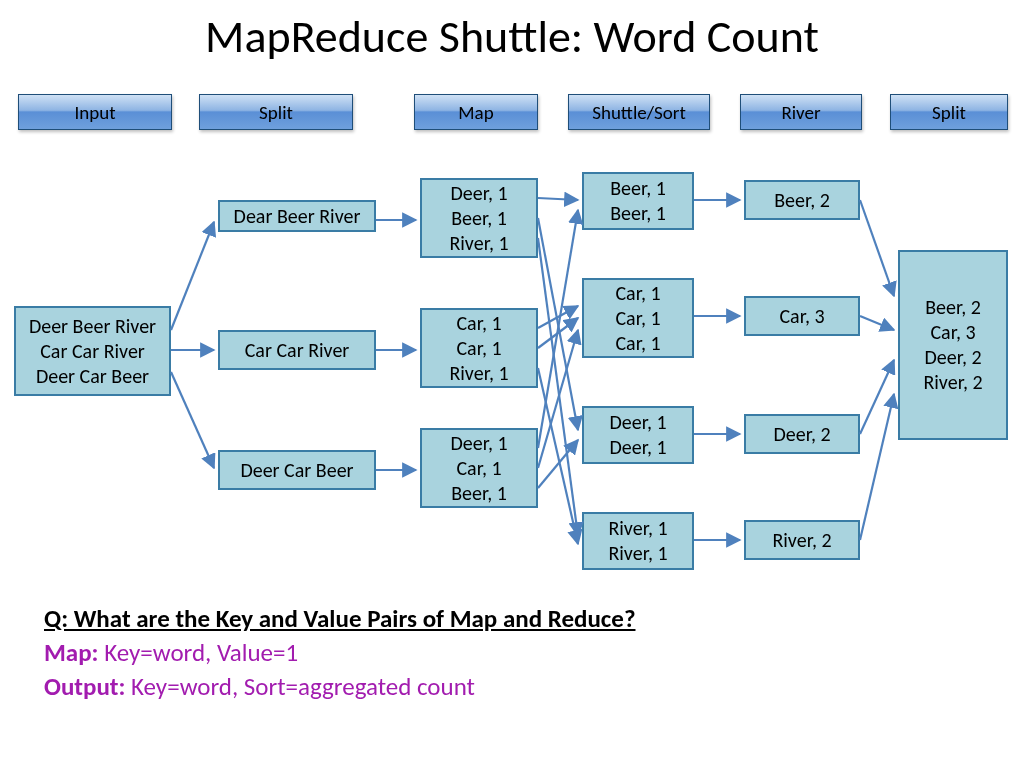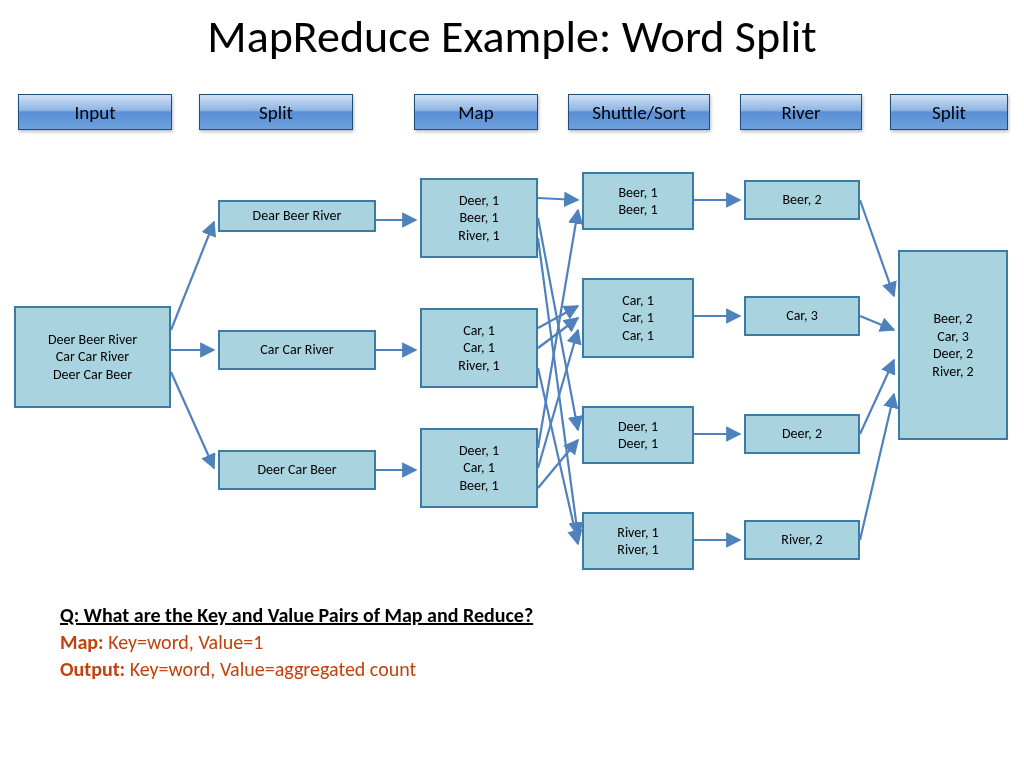--- a/index.html
+++ b/index.html
@@ -1,39 +1,39 @@
 <!DOCTYPE html>
 <html><head>
 <meta charset="utf-8">
 <style>
   html,body{margin:0;padding:0;width:1024px;height:768px;background:#fff;font-family:Calibri,Arial,sans-serif;overflow:hidden}
   .slide{position:relative;width:1024px;height:768px}
   .title{position:absolute;left:0;right:0;top:8px;text-align:center;font-size:46px;color:#000;font-weight:400}
   .stage-hdr{position:absolute;top:94px;height:34px;display:flex;align-items:center;justify-content:center;font-size:19px;font-weight:400;color:#000;border:1px solid #1f4e79;background:linear-gradient(to bottom,#cfe1f5 0%,#8eb4e3 45%,#5a8fd6 50%,#6fa0dd 100%);box-shadow:1px 2px 3px rgba(0,0,0,.25)}
-  .node{position:absolute;display:flex;align-items:center;justify-content:center;text-align:center;font-size:14px;line-height:1.25;color:#000;background:#a9d3de;border:2px solid #3a7ca5;box-sizing:border-box;white-space:pre}
+  .node{position:absolute;display:flex;align-items:center;justify-content:center;text-align:center;font-size:20px;line-height:1.25;color:#000;background:#a9d3de;border:2px solid #3a7ca5;box-sizing:border-box;white-space:pre}
   svg.arrows{position:absolute;left:0;top:0;width:1024px;height:768px;pointer-events:none}
-  .q-block{position:absolute;left:60px;top:602px;font-size:20px;line-height:1.35}
+  .q-block{position:absolute;left:44px;top:602px;font-size:25px;line-height:1.35}
   .q-line{font-weight:700;text-decoration:underline;color:#000}
-  .a-line{color:#c2410c}
+  .a-line{color:#a21caf}
   .a-line .lbl{font-weight:700}
 </style>
 </head>
 <body>
 <div class="slide">
 
-<div class="title">MapReduce Example: Word Split</div>
+<div class="title">MapReduce Shuttle: Word Count</div>
 
 <div class="stage-hdr" style="left:18px;width:152px">Input</div>
 <div class="stage-hdr" style="left:199px;width:152px">Split</div>
 <div class="stage-hdr" style="left:414px;width:122px">Map</div>
 <div class="stage-hdr" style="left:568px;width:140px">Shuttle/Sort</div>
 <div class="stage-hdr" style="left:740px;width:120px">River</div>
 <div class="stage-hdr" style="left:890px;width:116px">Split</div>
 
-<div class="node" id="n-input0" style="left:14px; top:306px;width:157px;height:102px">Deer Beer River
+<div class="node" id="n-input0" style="left:14px; top:306px;width:157px;height:90px">Deer Beer River
 Car Car River
 Deer Car Beer</div>
 
 <div class="node" id="n-split0" style="left:218px;top:200px;width:158px;height:32px">Dear Beer River</div>
 <div class="node" id="n-split1" style="left:218px;top:330px;width:158px;height:40px">Car Car River</div>
 <div class="node" id="n-split2" style="left:218px;top:450px;width:158px;height:40px">Deer Car Beer</div>
 
 <div class="node" id="n-map0" style="left:420px;top:178px;width:118px;height:80px">Deer, 1
 Beer, 1
 River, 1</div>
@@ -100,16 +100,16 @@
     <line x1="860" y1="200" x2="894" y2="296"></line>
     <line x1="860" y1="316" x2="894" y2="330"></line>
     <line x1="860" y1="434" x2="894" y2="360"></line>
     <line x1="860" y1="540" x2="894" y2="394"></line>
   </g>
 </svg>
 
 <div class="q-block">
   <div class="q-line">Q: What are the Key and Value Pairs of Map and Reduce?</div>
   <div class="a-line"><span class="lbl">Map:</span><span> Key=word, Value=1</span></div>
-  <div class="a-line"><span class="lbl">Output:</span><span> Key=word, Value=aggregated count</span></div>
+  <div class="a-line"><span class="lbl">Output:</span><span> Key=word, Sort=aggregated count</span></div>
 </div>
 
 </div>
 
 </body></html>

